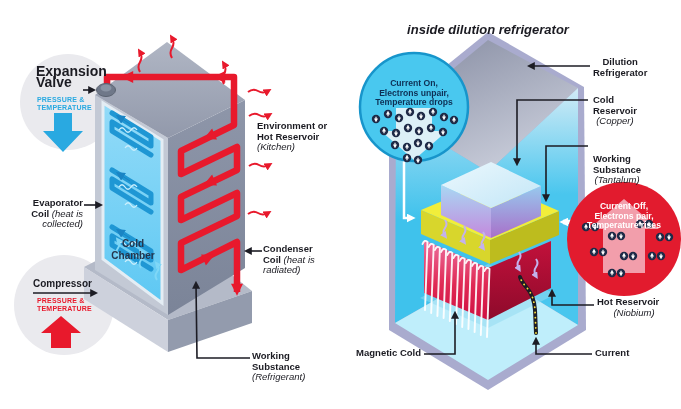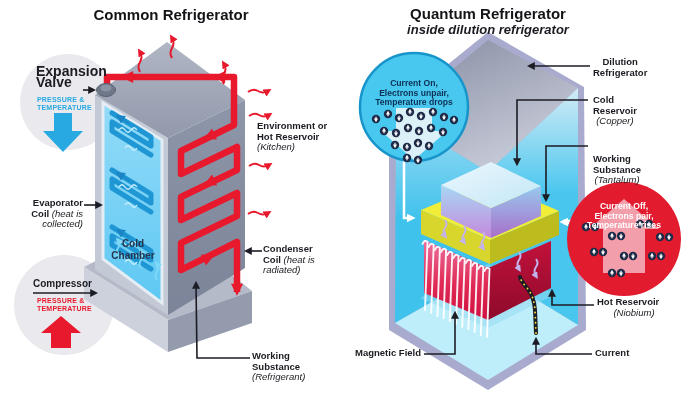--- a/index.html
+++ b/index.html
@@ -305,22 +305,20 @@
       <line x1="590" y1="66" x2="530" y2="66" marker-end="url(#ahBlk)"></line>
       <polyline points="588,100 517,100 517,163" marker-end="url(#ahBlk)"></polyline>
       <polyline points="588,146 546,146 546,199" marker-end="url(#ahBlk)"></polyline>
       <polyline points="594,305 552,305 552,292" marker-end="url(#ahBlk)"></polyline>
       <polyline points="424,354 455,354 455,314" marker-end="url(#ahBlk)"></polyline>
       <polyline points="592,354 536,354 536,340" marker-end="url(#ahBlk)"></polyline>
     </g>
   </g>
 </svg>
 
-  <div class="title t-left">Common Refrigerator</div>
-  <div class="title t-right">Quantum Refrigerator</div>
   <div class="subtitle st-right">inside dilution refrigerator</div>
 
   <div class="lbl exp">Expansion
 Valve</div>
   <div class="lbl ptc">PRESSURE &amp;
 TEMPERATURE</div>
   <div class="lbl evap"><span class="b">Evaporator Coil</span> <span class="i">(heat is collected)</span></div>
   <div class="lbl envr"><span class="b">Environment or Hot Reservoir</span> <span class="i">(Kitchen)</span></div>
   <div class="lbl coldch">Cold
 Chamber</div>
@@ -336,15 +334,15 @@
   <div class="bub bub-off">Current Off,
 Electrons pair,
 Temperature rises</div>
   <div class="lbl dilu">Dilution
 Refrigerator</div>
   <div class="lbl coldr"><span>Cold
 Reservoir</span><span class="i blk">(Copper)</span></div>
   <div class="lbl workr"><span>Working
 Substance</span><span class="i blk">(Tantalum)</span></div>
   <div class="lbl hotr"><span>Hot Reservoir</span><span class="i blk">(Niobium)</span></div>
-  <div class="lbl magf">Magnetic Field</div>
+  <div class="lbl magf">Magnetic Cold</div>
   <div class="lbl curr">Current</div>
 </div>
 
 </body></html>

